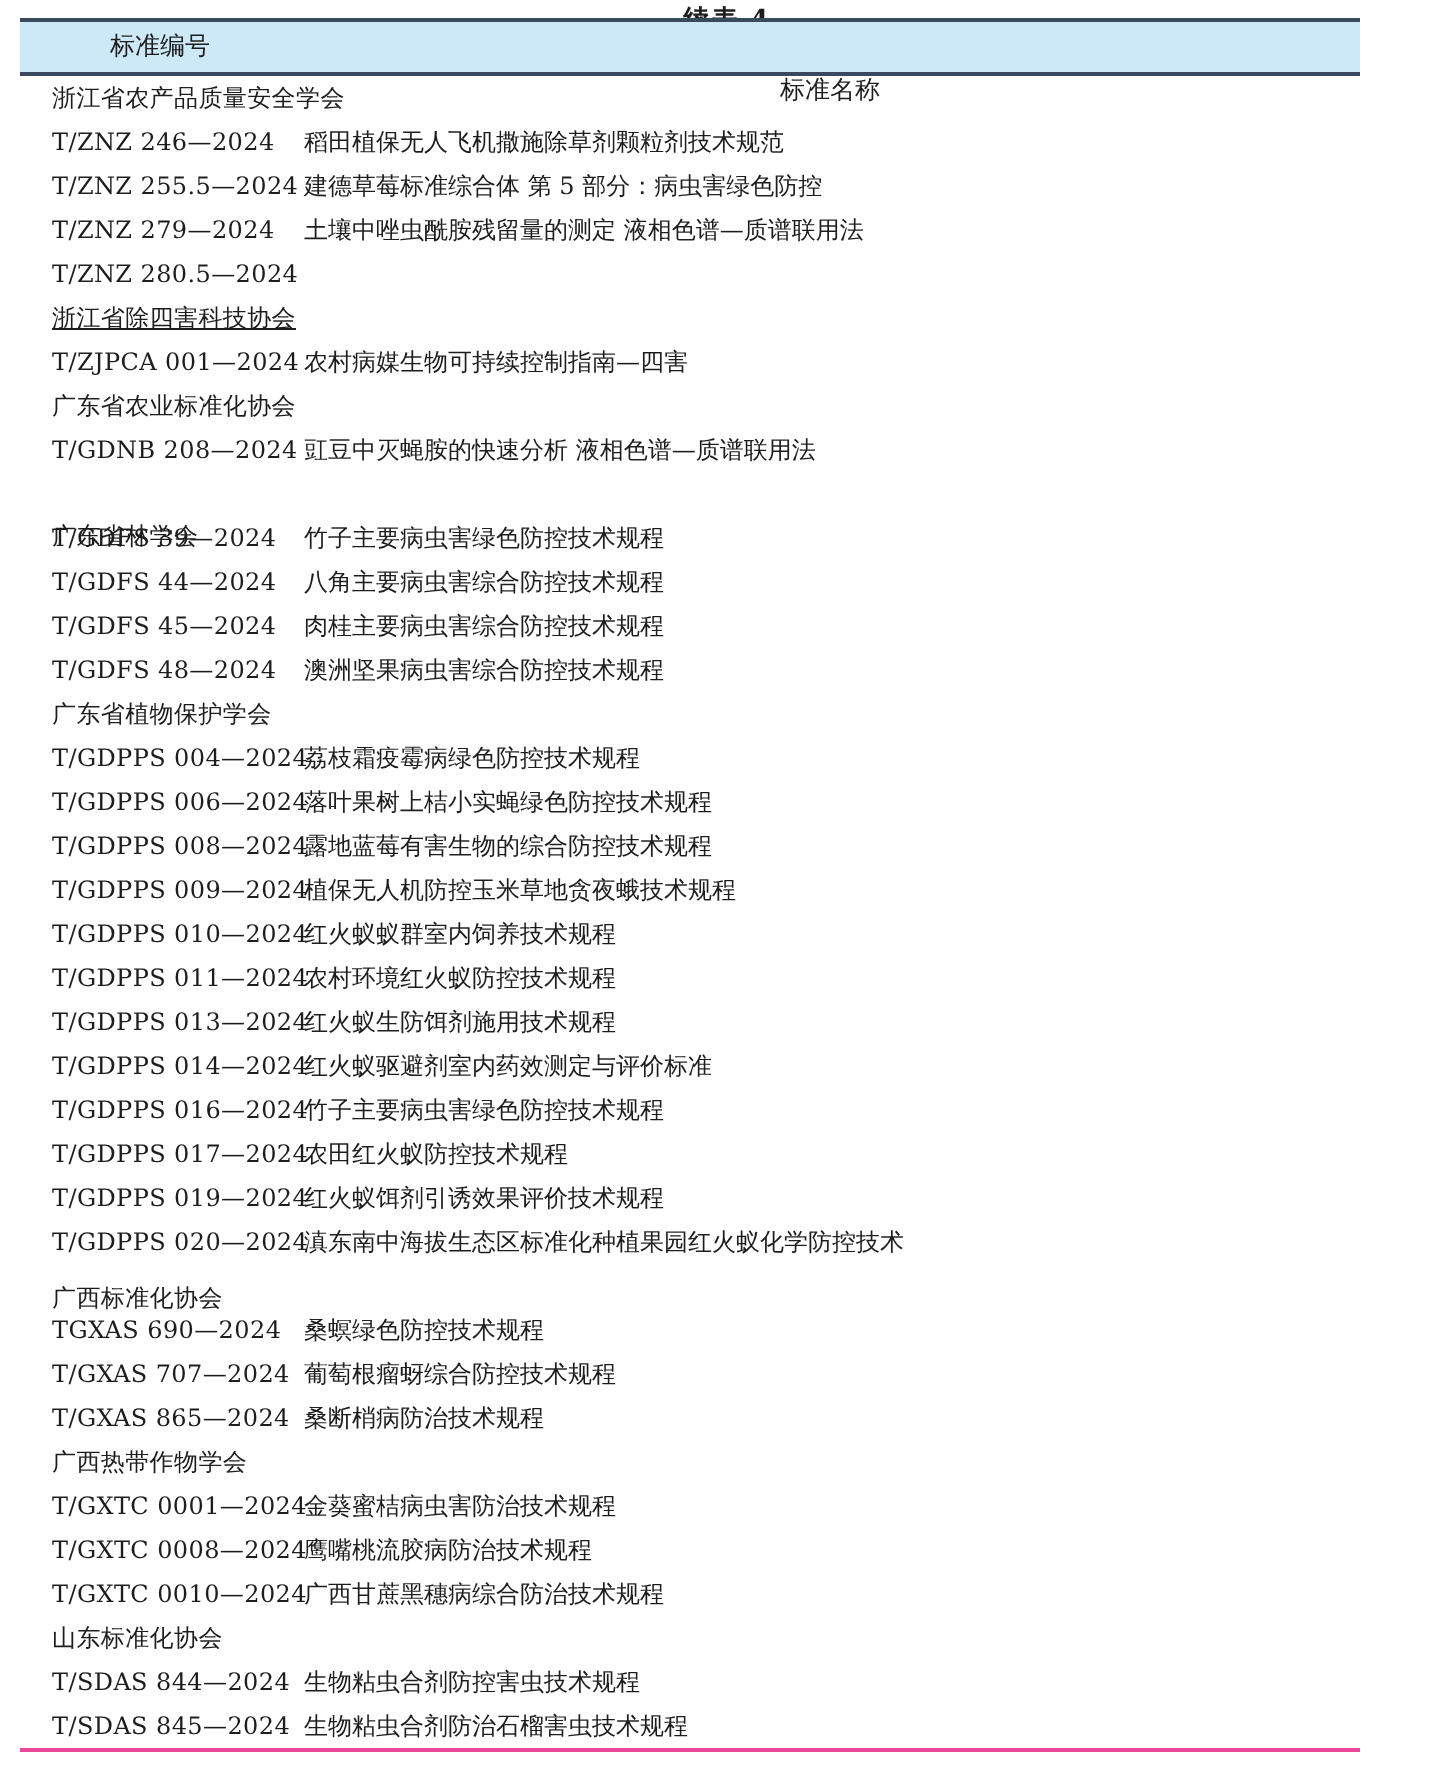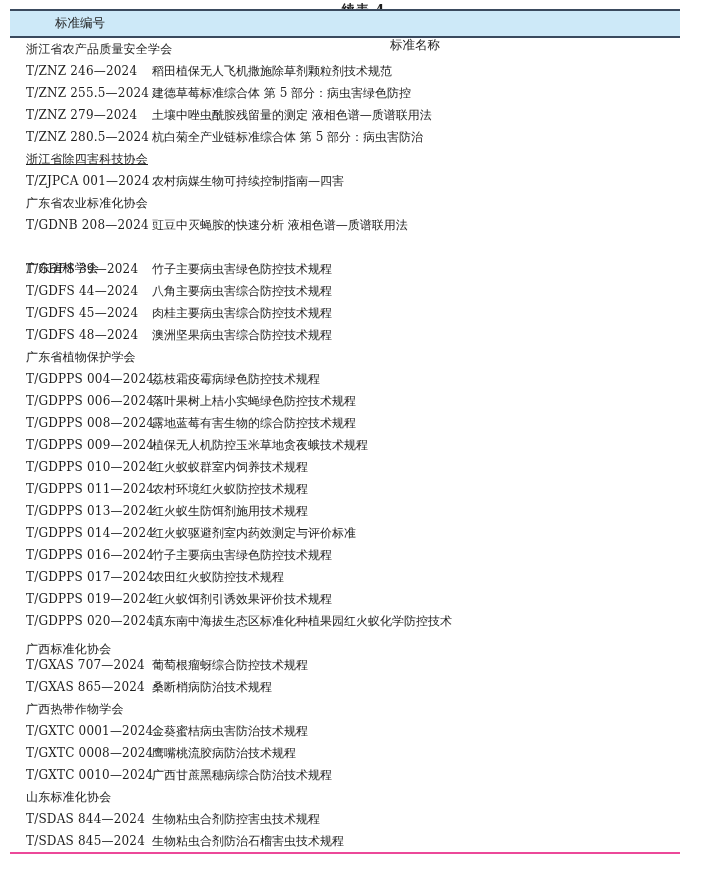--- a/index.html
+++ b/index.html
@@ -89,21 +89,20 @@
       <div class="row item">
         <div class="cell-code">T/ZNZ 255.5—2024</div>
         <div class="cell-name">建德草莓标准综合体 第 5 部分：病虫害绿色防控</div>
       </div>
       <div class="row item">
         <div class="cell-code">T/ZNZ 279—2024</div>
         <div class="cell-name">土壤中唑虫酰胺残留量的测定 液相色谱—质谱联用法</div>
       </div>
       <div class="row item">
         <div class="cell-code">T/ZNZ 280.5—2024</div>
-        <div class="cell-name">杭白菊全产业链标准综合体 第 5 部分：病虫害防治</div>
       </div>
       <div class="row group">
         <div class="cell-code cell-group" style="width: auto; text-decoration: underline;">浙江省除四害科技协会</div>
       </div>
       <div class="row item">
         <div class="cell-code">T/ZJPCA 001—2024</div>
         <div class="cell-name">农村病媒生物可持续控制指南—四害</div>
       </div>
       <div class="row group">
         <div class="cell-code cell-group" style="width: auto;">广东省农业标准化协会</div>
@@ -177,20 +176,24 @@
       <div class="row item">
         <div class="cell-code">T/GDPPS 019—2024</div>
         <div class="cell-name">红火蚁饵剂引诱效果评价技术规程</div>
       </div>
       <div class="row item">
         <div class="cell-code">T/GDPPS 020—2024</div>
         <div class="cell-name">滇东南中海拔生态区标准化种植果园红火蚁化学防控技术</div>
       </div>
       <div class="row group">
         <div class="cell-code cell-group" style="width: auto; margin-top: 13px;">广西标准化协会</div>
+      </div>
+      <div class="row item">
+        <div class="cell-code">TGXAS 690—2024</div>
+        <div class="cell-name">桑螟绿色防控技术规程</div>
       </div>
       <div class="row item">
         <div class="cell-code">T/GXAS 707—2024</div>
         <div class="cell-name">葡萄根瘤蚜综合防控技术规程</div>
       </div>
       <div class="row item">
         <div class="cell-code">T/GXAS 865—2024</div>
         <div class="cell-name">桑断梢病防治技术规程</div>
       </div>
       <div class="row group">

